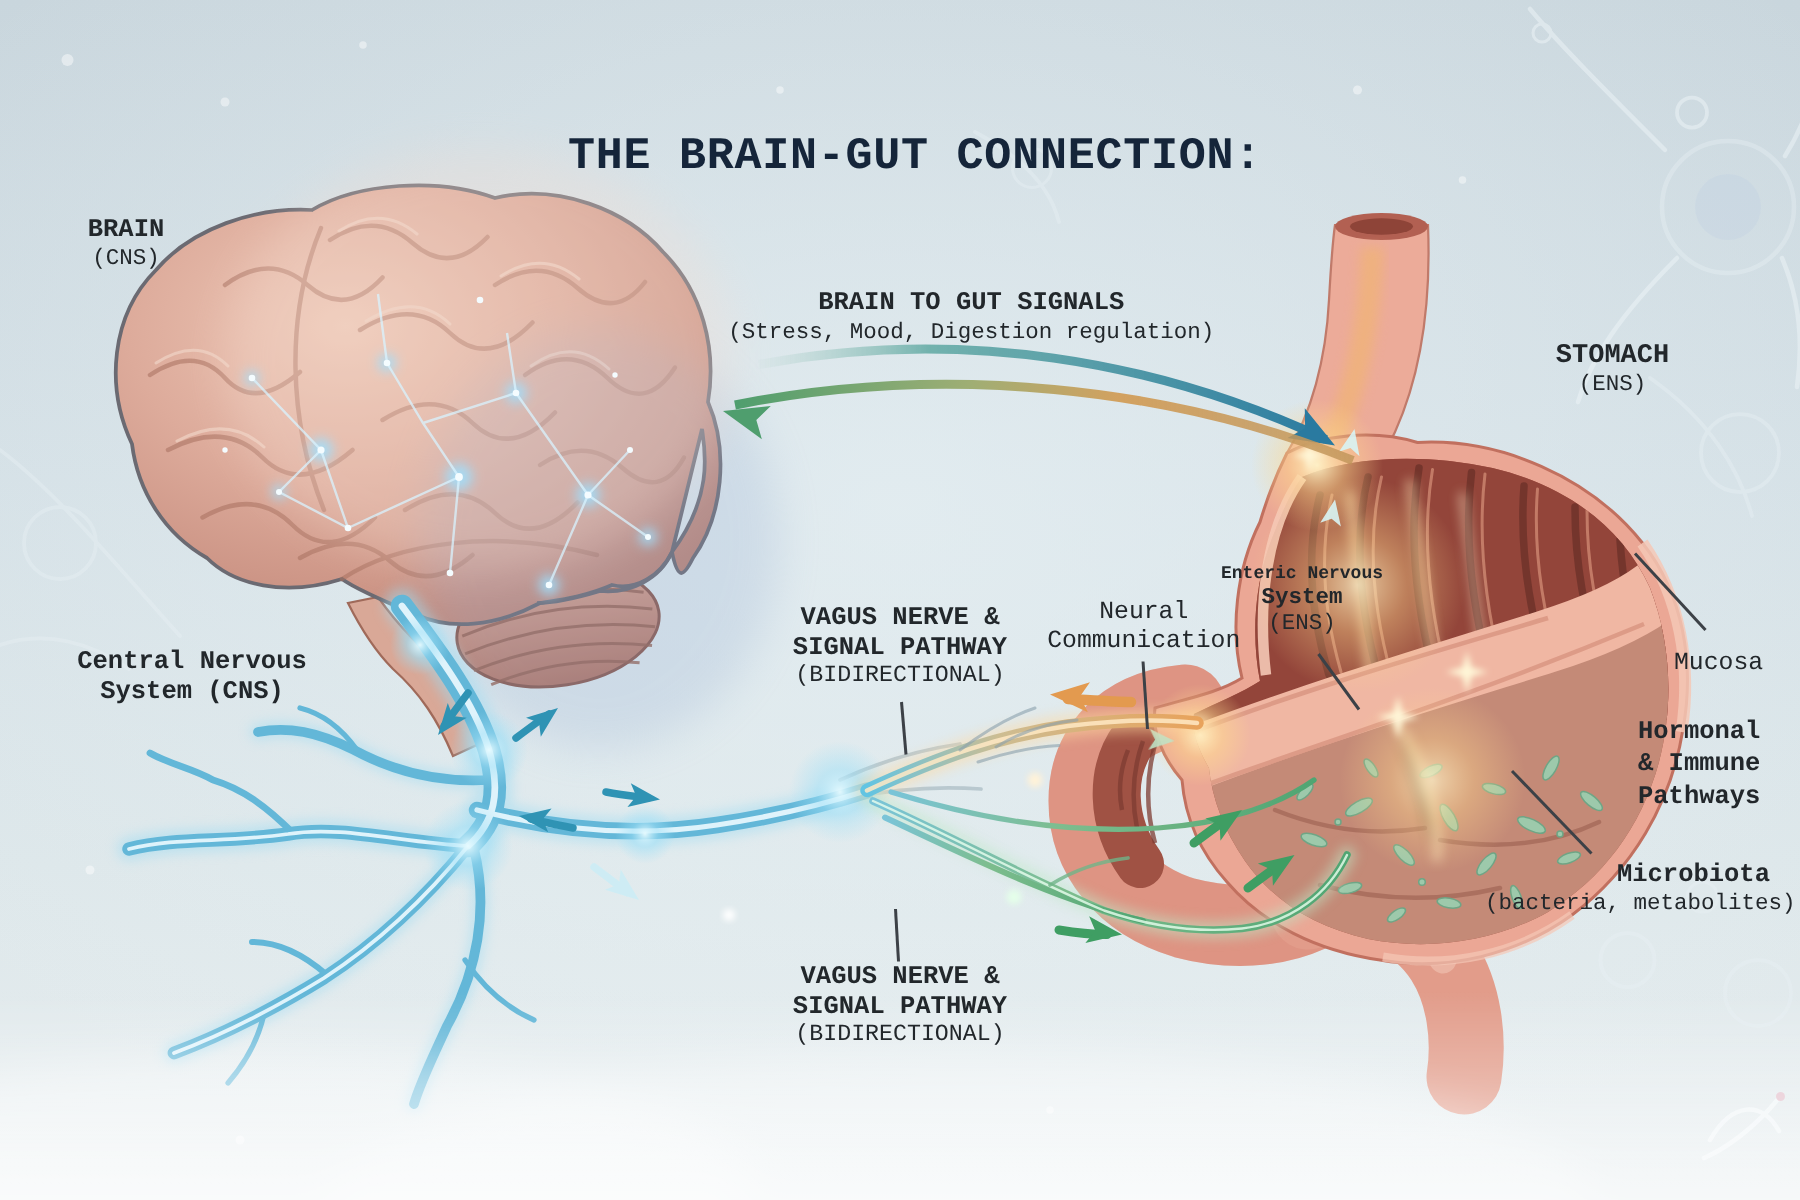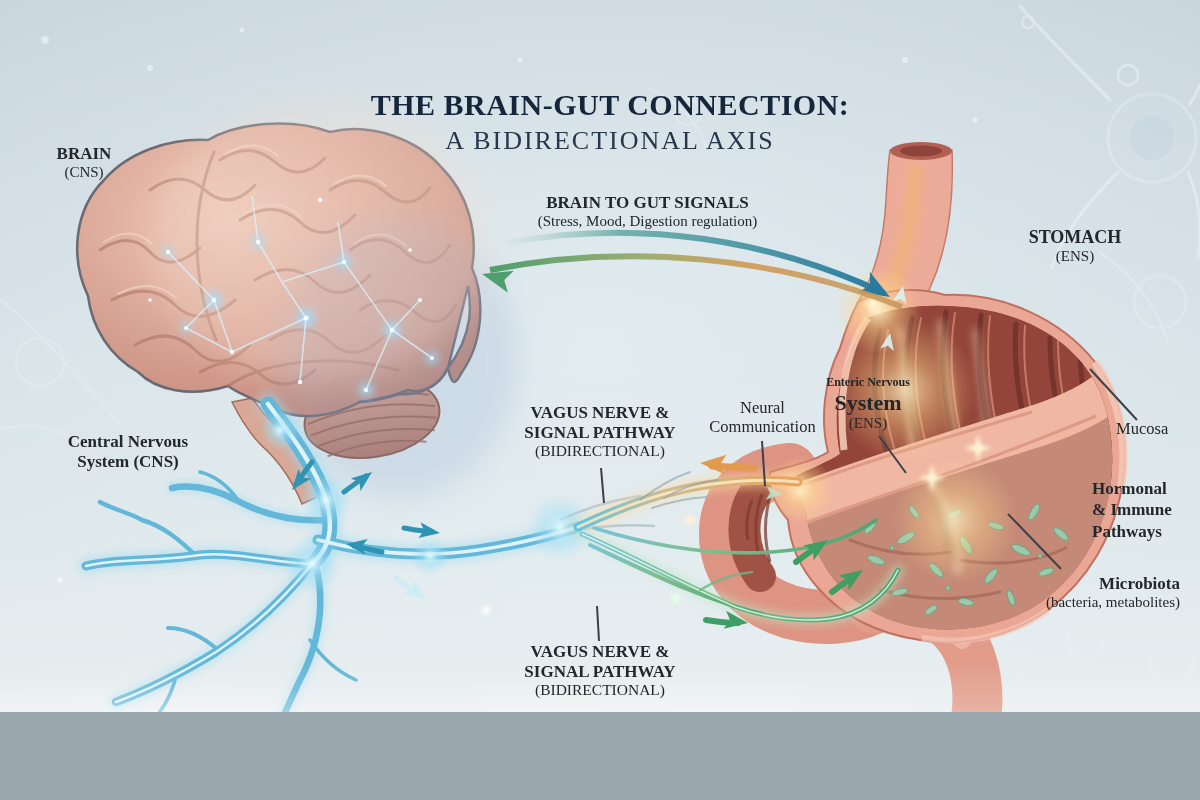--- a/index.html
+++ b/index.html
@@ -1,18 +1,18 @@
 <!DOCTYPE html>
 <html><head>
 <meta charset="utf-8">
 <style>
   html,body{margin:0;padding:0;background:#9aa7ae;}
   #stage{
-    position:relative;width:1200px;height:712px;overflow:hidden;
-    font-family:Liberation Serif, serif;
+    position:relative;width:1200px;height:800px;overflow:hidden;
+    font-family:Liberation Mono, monospace;
     background:linear-gradient(180deg,#c9d6dd 0%,#d3dfe5 40%,#dde7ea 72%,#e8eef0 100%);
   }
   #art{position:absolute;left:0;top:0;width:1200px;height:800px;}
   .label{position:absolute;color:#22272b;text-align:center;line-height:1.16;}
   .label div{white-space:nowrap;}
   .ttl1{font-size:30px;font-weight:800;letter-spacing:.5px;color:#15253a;}
   .ttl2{font-size:26px;font-weight:400;letter-spacing:2px;color:#26374b;margin-top:3px;}
   .h17{font-size:17px;font-weight:700;}
   .h18{font-size:18px;font-weight:700;}
   .r15{font-size:15px;font-weight:400;}
@@ -460,21 +460,20 @@
     <path d="M597 606 L599 641"></path>
   </g>
 
   <rect x="0" y="660" width="1200" height="140" fill="url(#fogGrad)"></rect>
   <ellipse cx="180" cy="790" rx="320" ry="90" fill="#ffffff" opacity=".3" filter="url(#f14)"></ellipse>
   <ellipse cx="640" cy="800" rx="420" ry="100" fill="#ffffff" opacity=".28" filter="url(#f14)"></ellipse>
 </svg>
 
   <div class="label" style="left:210px;top:88px;width:800px;">
     <div class="ttl1">THE BRAIN-GUT CONNECTION:</div>
-    <div class="ttl2">A BIDIRECTIONAL AXIS</div>
   </div>
 
   <div class="label" style="left:24px;top:144px;width:120px;">
     <div class="h17">BRAIN</div>
     <div class="r15">(CNS)</div>
   </div>
 
   <div class="label" style="left:28px;top:432px;width:200px;">
     <div class="sb17">Central Nervous</div>
     <div class="sb17">System (CNS)</div>
@@ -497,25 +496,25 @@
     <div class="r15" style="font-size:15.5px">(BIDIRECTIONAL)</div>
   </div>
 
   <div class="label" style="left:695px;top:398px;width:135px;">
     <div class="r16">Neural</div>
     <div class="r16">Communication</div>
   </div>
 
   <div class="label" style="left:788px;top:376px;width:160px;">
     <div class="h17" style="font-size:12px">Enteric Nervous</div>
-    <div class="h17" style="font-size:22px">System</div>
+    <div class="h17" style="font-size:15px">System</div>
     <div class="r15">(ENS)</div>
   </div>
 
-  <div class="label left" style="left:1116px;top:419px;width:80px;">
+  <div class="label left" style="left:1116px;top:432px;width:80px;">
     <div class="r16">Mucosa</div>
   </div>
 
   <div class="label left" style="left:1092px;top:478px;width:110px;line-height:1.25;">
     <div class="h17">Hormonal</div>
     <div class="h17">&amp; Immune</div>
     <div class="h17">Pathways</div>
   </div>
 
   <div class="label" style="left:990px;top:574px;width:190px;text-align:right;">

